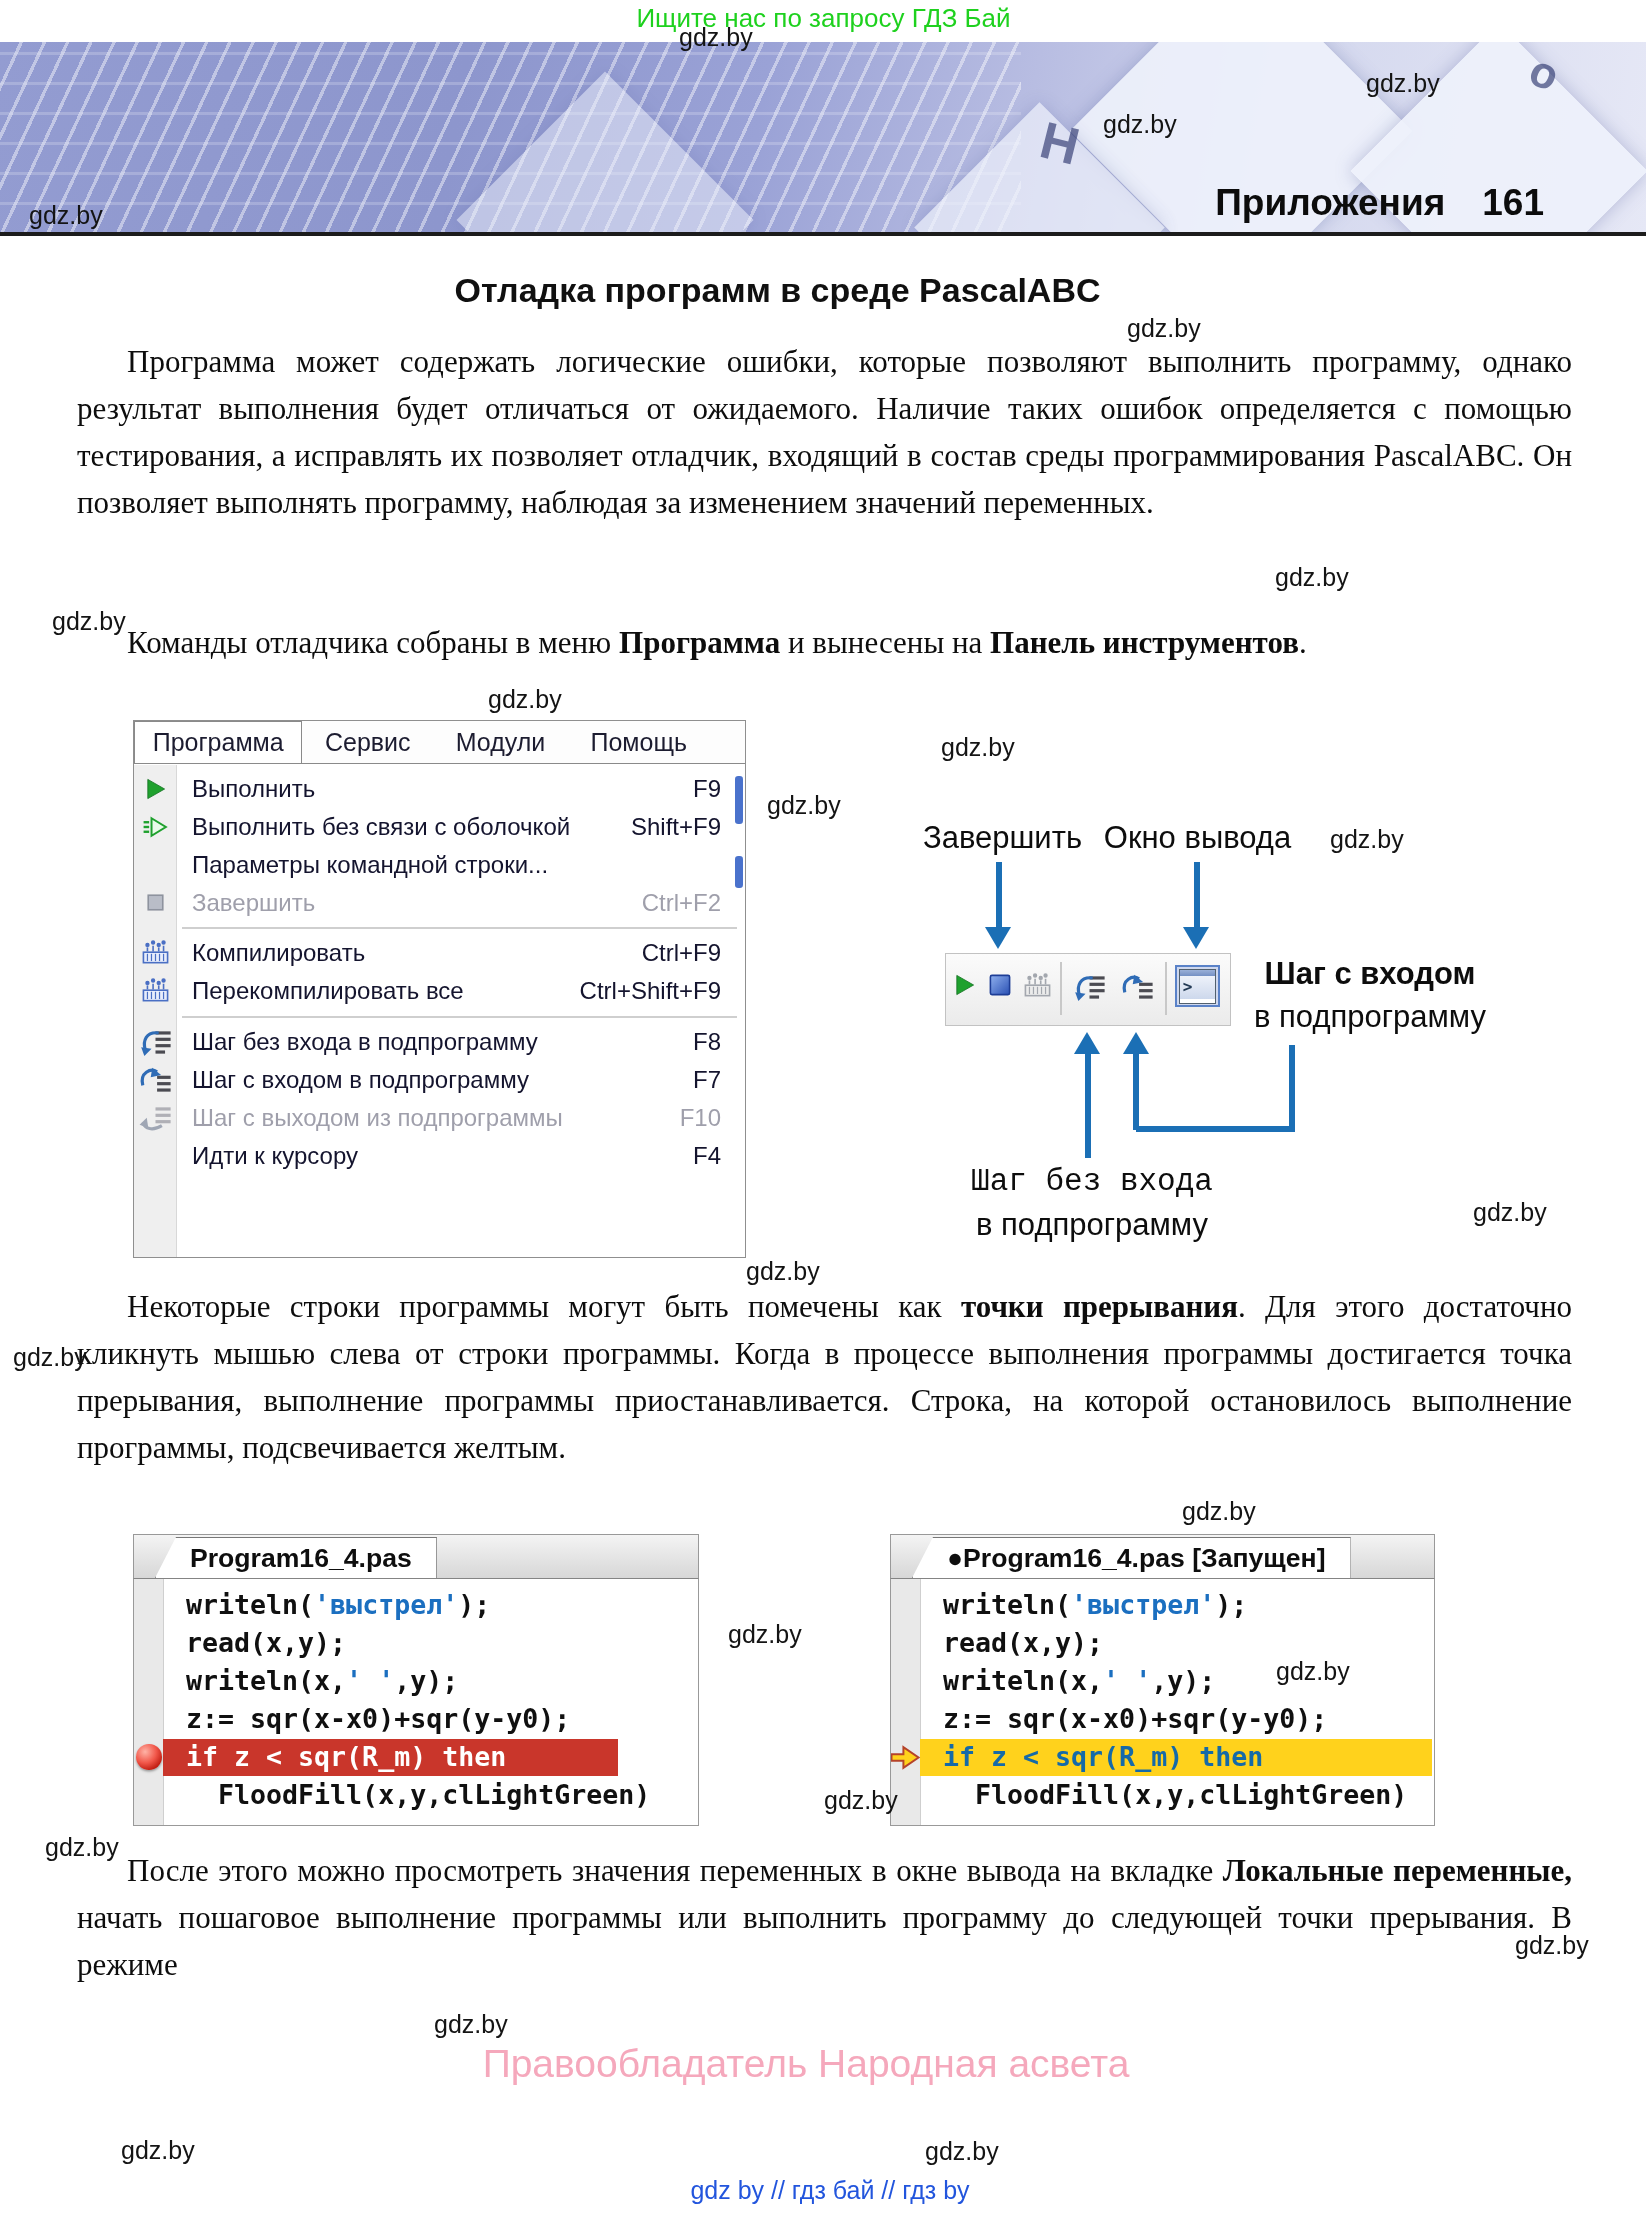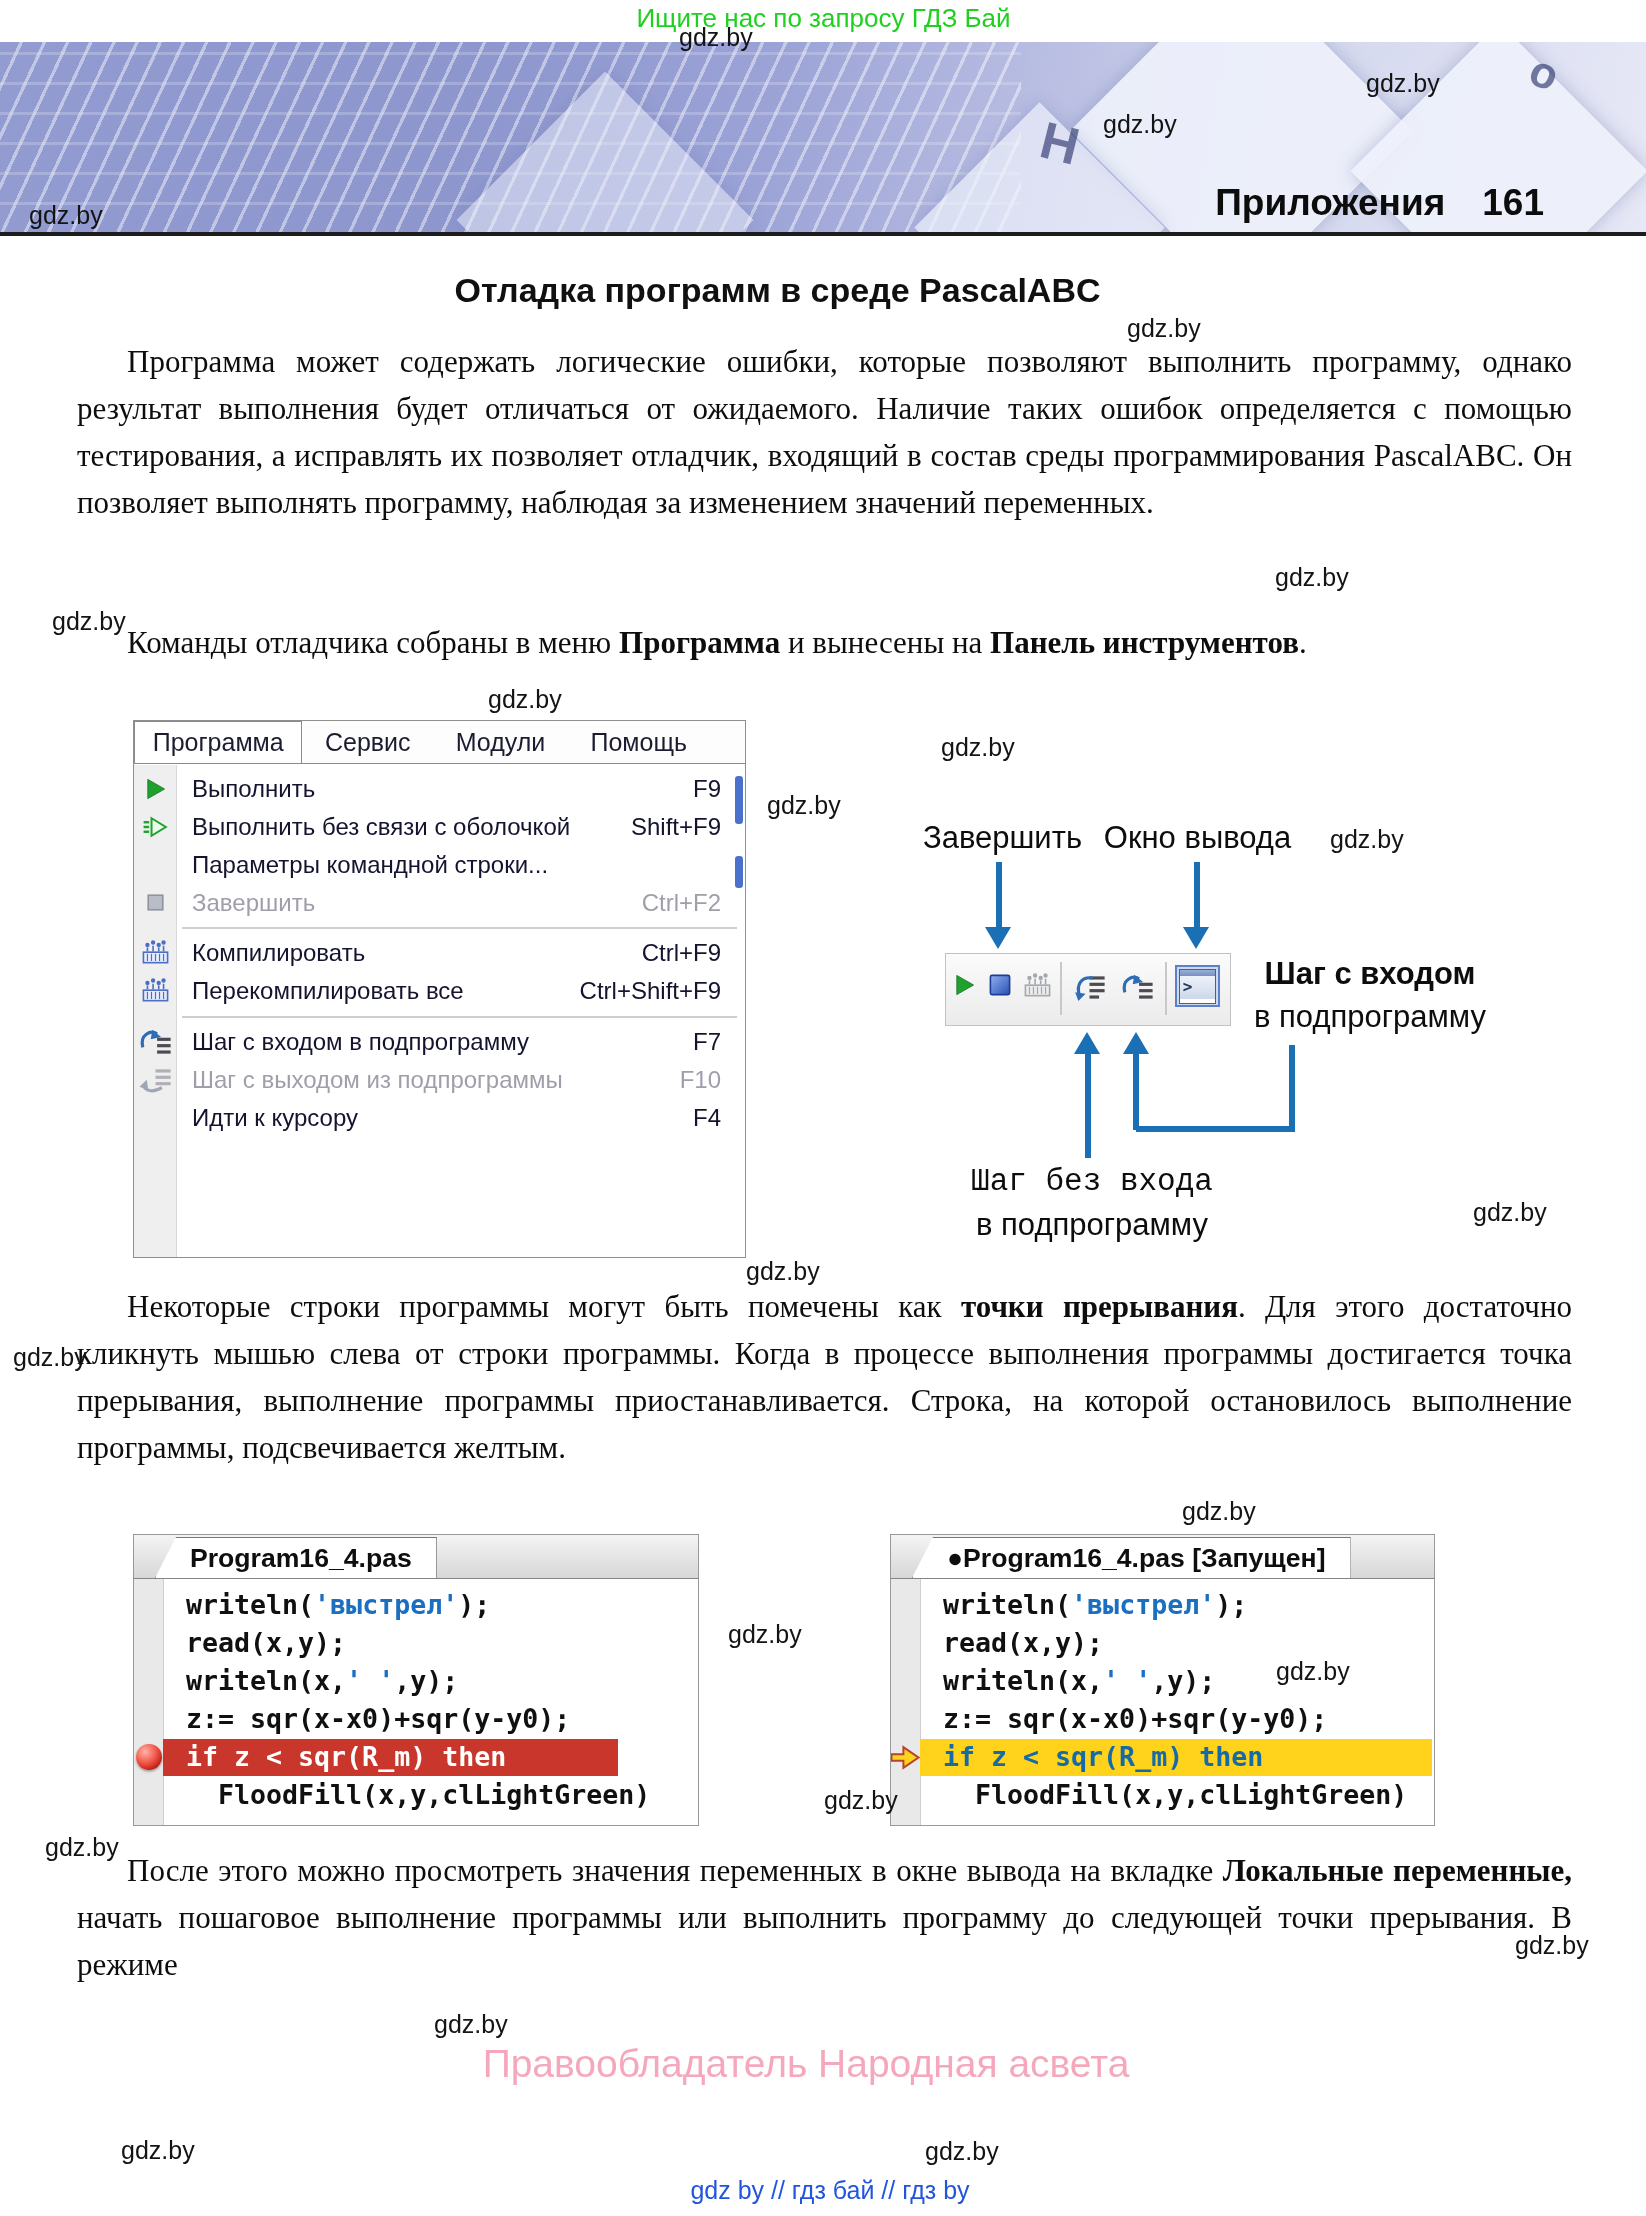--- a/index.html
+++ b/index.html
@@ -219,20 +219,36 @@
               <line x1="18" y1="17" x2="18" y2="26"></line>
               <line x1="23" y1="17" x2="23" y2="26"></line>
               <line x1="28" y1="17" x2="28" y2="26"></line>
             </g>
           </svg>
         </span>
         <span class="lbl">Перекомпилировать все</span>
         <span class="sc">Ctrl+Shift+F9</span>
       </div>
       <div class="msep"></div>
+      <div class="mi">
+        <span class="ic">
+          <svg width="35" height="29" viewBox="0 0 44 36">
+            <g fill="#4b4b52">
+              <rect x="22" y="4" width="19" height="4"></rect>
+              <rect x="22" y="12" width="19" height="4"></rect>
+              <rect x="22" y="20" width="19" height="4"></rect>
+              <rect x="22" y="28" width="12" height="4"></rect>
+            </g>
+            <path d="M26 6 C10 4 6 16 9 27" fill="none" stroke="#2f6cb6" stroke-width="4"></path>
+            <polygon points="4,24 17,26 8,35" fill="#2f6cb6"></polygon>
+          </svg>
+        </span>
+        <span class="lbl">Шаг без входа в подпрограмму</span>
+        <span class="sc">F8</span>
+      </div>
       <div class="mi">
         <span class="ic">
           <svg width="35" height="29" viewBox="0 0 44 36">
             <g fill="#4b4b52">
               <rect x="24" y="12" width="17" height="4"></rect>
               <rect x="24" y="20" width="17" height="4"></rect>
               <rect x="24" y="28" width="17" height="4"></rect>
             </g>
             <path d="M6 24 C2 8 16 2 24 7" fill="none" stroke="#2f6cb6" stroke-width="4"></path>
             <polygon points="18,2 29,11 16,14" fill="#2f6cb6"></polygon>

